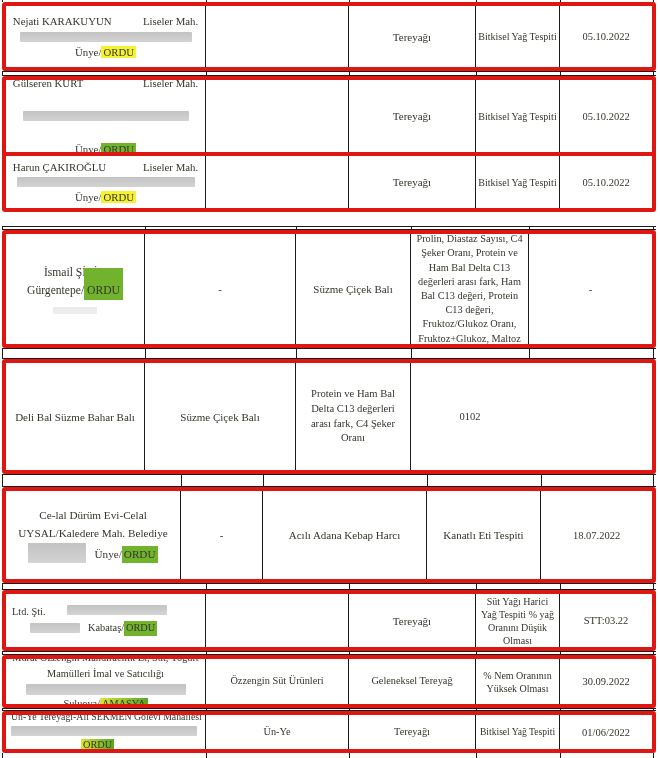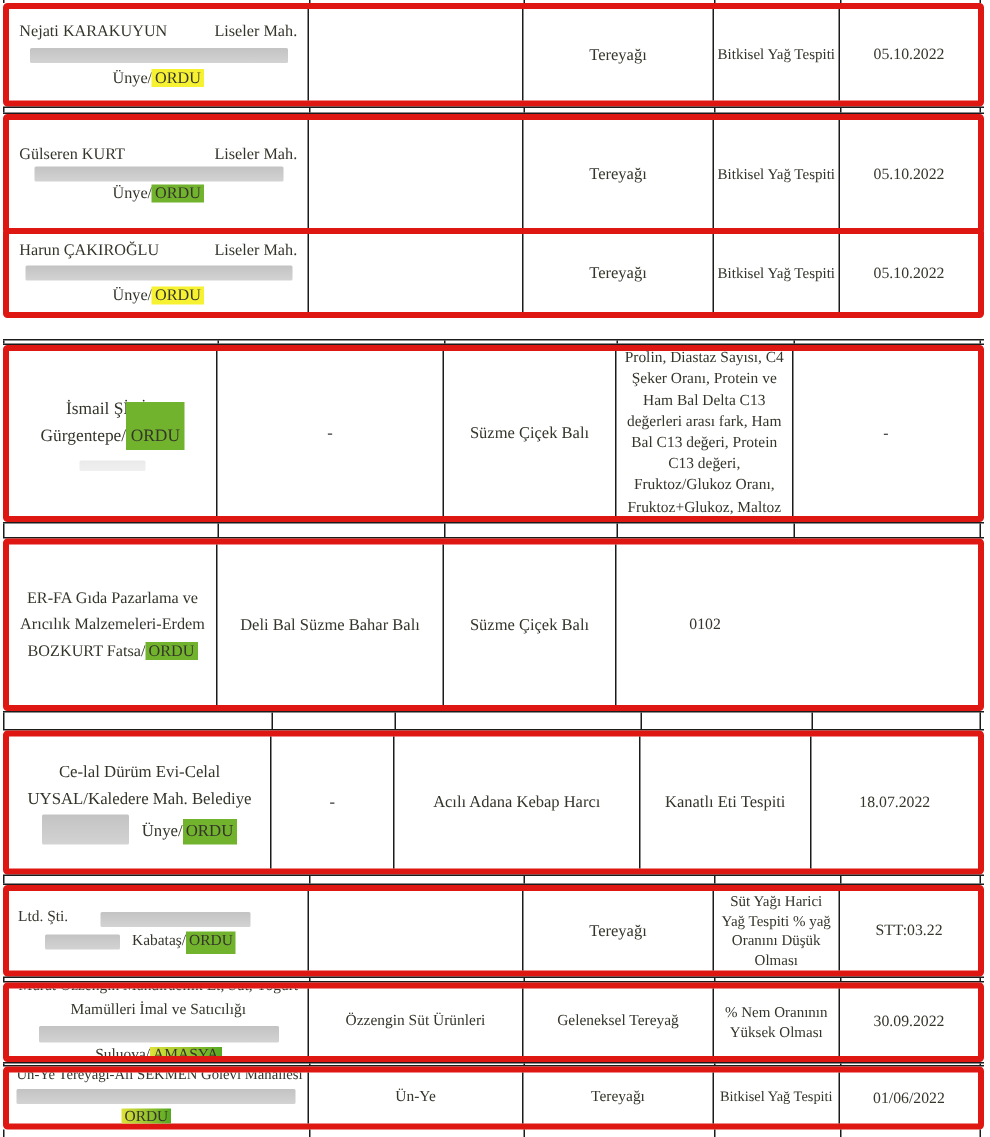--- a/index.html
+++ b/index.html
@@ -13,21 +13,21 @@
     border:4px solid var(--red,#de1713);border-radius:3px;
     display:grid;background:#fff;
   }
   .cell{
     box-sizing:border-box;border-right:1.4px solid var(--grid,#1b1b1b);
     display:flex;flex-direction:column;justify-content:center;align-items:center;
     text-align:center;padding:2px 3px;overflow:hidden;font-size:11px;
   }
   .cell:last-child{border-right:none;}
   .producer{gap:1px;}
-  .roomy{gap:0;}
+  .roomy{gap:20px;}
   .line{line-height:1.5;}
   .spread{display:flex;justify-content:space-between;width:96%;}
   .blobrow{display:flex;align-items:flex-end;justify-content:center;width:100%;}
   .sm{font-size:10.3px;line-height:1.45;}
   .fsm{font-size:10px;line-height:1.3;}
   .f43{font-size:10.3px;line-height:1.38;padding:1px 2px;}
   .nw{white-space:nowrap;}
   .dt{font-size:10.5px;white-space:nowrap;}
   .hl{padding:0 2px;}
   .hl-y{background:var(--hly,#f7f327);}
@@ -180,30 +180,28 @@
   <div class="gapstrip" style="top:348px;height:11px;">
     <span class="stub" style="left:0;"></span>
       <span class="stub" style="left:143px;"></span>
       <span class="stub" style="left:294px;"></span>
       <span class="stub" style="left:409px;"></span>
       <span class="stub" style="left:527px;"></span>
       <span class="stub" style="left:651px;"></span>
   </div>
 
   <div class="rowblock" style="top:359px;height:115px;grid-template-columns:139px 151px 115px 118px 1fr;">
-    <div class="cell producer" style="font-size:10.8px;">
-      <div class="line">ER-FA Gıda Pazarlama ve</div>
-      <div class="line">Arıcılık Malzemeleri-Erdem</div>
-      <div class="line"><span>BOZKURT Fatsa/</span><span class="hl hl-g">ORDU</span></div>
-    </div>
     <div class="cell">
         <span>Deli Bal Süzme Bahar Balı</span>
       </div>
     <div class="cell">
         <span>Süzme Çiçek Balı</span>
+      </div>
+    <div class="cell">
+        <span class="f43" style="font-size:10.6px;">Protein ve Ham Bal Delta C13 değerleri arası fark, C4 Şeker Oranı</span>
       </div>
     <div class="cell">
         <span class="dt">0102</span>
       </div>
   </div>
 
   <div class="gapstrip" style="top:474px;height:13px;">
     <span class="stub" style="left:0;"></span>
       <span class="stub" style="left:179px;"></span>
       <span class="stub" style="left:261px;"></span>
@@ -240,21 +238,21 @@
     <span class="stub" style="left:0;"></span>
       <span class="stub" style="left:204px;"></span>
       <span class="stub" style="left:347px;"></span>
       <span class="stub" style="left:474px;"></span>
       <span class="stub" style="left:558px;"></span>
       <span class="stub" style="left:651px;"></span>
   </div>
 
   <div class="rowblock" style="top:590px;height:61px;grid-template-columns:200px 143px 127px 84px 1fr;">
     <div class="cell producer" style="align-items:flex-start;text-align:left;padding-left:6px;">
-      <div class="line sm" style="display:flex;align-items:center;width:100%;">
+      <div class="line sm" style="display:flex;align-items:flex-start;width:100%;">
           <span>Ltd. Şti.</span>
           <span class="redact" style="width:100px;margin-left:22px;"></span>
         </div>
       <div class="line sm" style="display:flex;align-items:center;margin-left:18px;">
           <span class="redact" style="width:50px;margin-right:8px;"></span>
           <span>Kabataş/ </span>
           <span class="hl hl-g">ORDU</span>
         </div>
     </div>
     <div class="cell">

